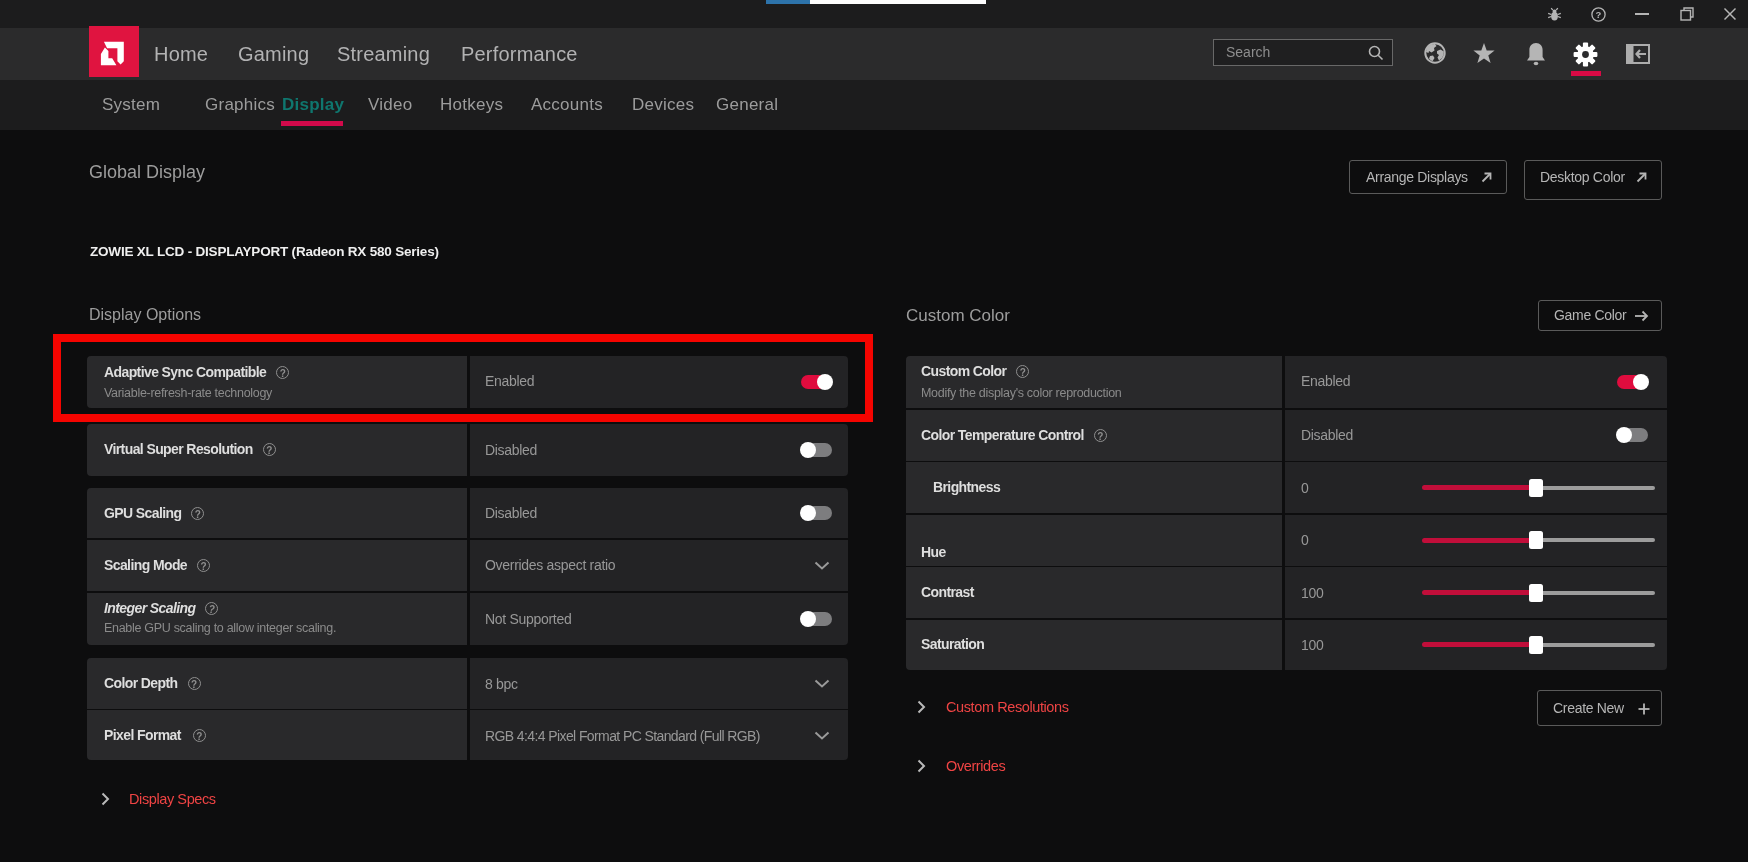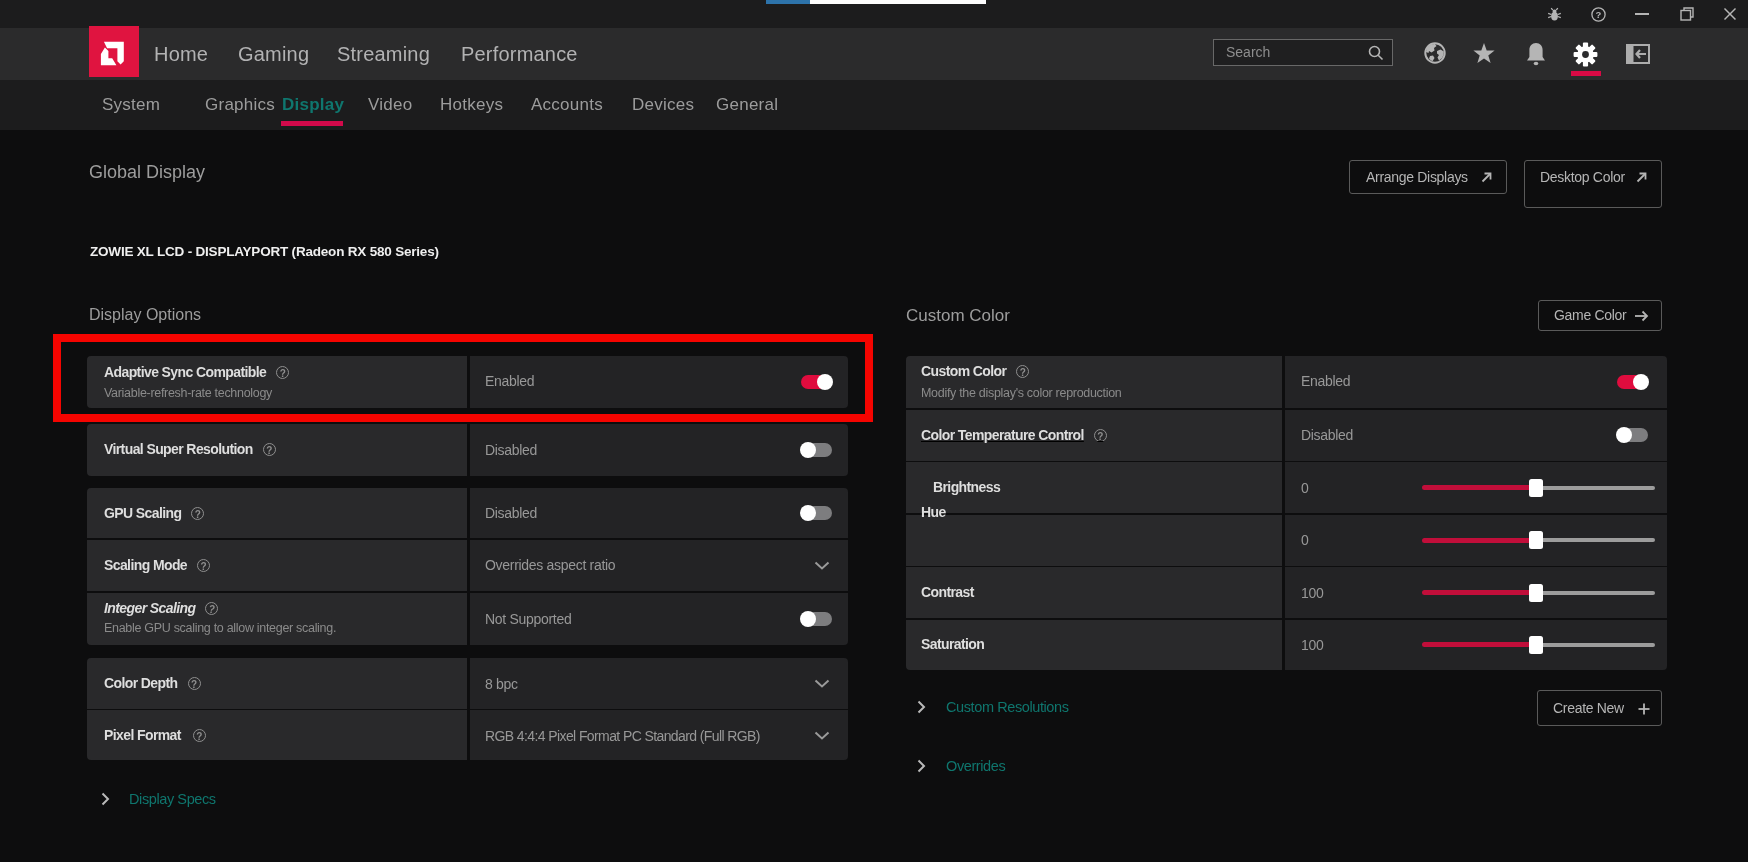--- a/index.html
+++ b/index.html
@@ -31,21 +31,21 @@
 
 .slider { position:absolute; width:233px; height:18px; }
 .slider .red { position:absolute; left:0; top:6.5px; width:113px; height:5px; background:#c10e3a; border-radius:2.5px; }
 .slider .gray { position:absolute; left:113px; top:7px; width:120px; height:4px; background:#9c9c9c; border-radius:2px; }
 .slider .thumb { position:absolute; left:107px; top:0; width:13.5px; height:18px; background:#fff; border-radius:2.5px; }
 .labrow { position:absolute; display:flex; align-items:center; gap:10px; height:17px; }
 .labrow .label { position:static; line-height:17px; }
 .qm2 { width:13px; height:13px; border:1.5px solid #8f8f8f; border-radius:50%; color:#8f8f8f; font-size:10px; font-weight:bold; text-align:center; line-height:13px; flex:0 0 auto; }
 .sublabel { line-height:15px; }
 .value { line-height:16px; }
-.link { color:#0f766e; font-size:14.5px; letter-spacing:-0.4px; line-height:16px; }
+.link { color:#ef4444; font-size:14.5px; letter-spacing:-0.4px; line-height:16px; }
 </style>
 </head>
 <body>
 <div id="titlebar"></div>
 
 <div class="abs" style="left:766px;top:0;width:220px;height:4px;background:#fdfdfd;z-index:5;"></div>
 <div class="abs" style="left:766px;top:0;width:44px;height:4px;background:#2d73aa;z-index:5;"></div>
 <div id="navbar"></div>
 <div id="subnav"></div>
 
@@ -142,21 +142,21 @@
 <div class="hd" style="left:89px;top:306px;font-size:16px;">Display Options</div>
 <div class="hd" style="left:906px;top:306px;font-size:17px;">Custom Color</div>
 
 <div class="btn" style="left:1349px;top:160px;width:158px;height:34px;">
   <span class="abs" style="left:16px;top:8px;">Arrange Displays</span>
   <svg class="abs" style="right:13px;top:10px;" width="13" height="13" viewBox="0 0 13 13">
       <line x1="2.5" y1="10.5" x2="10" y2="3" stroke="#b5b5b5" stroke-width="1.8"></line>
       <polyline points="4.5,2.5 10.5,2.5 10.5,8.5" fill="none" stroke="#b5b5b5" stroke-width="1.8"></polyline>
     </svg>
 </div>
-<div class="btn" style="left:1524px;top:160px;width:138px;height:48px;">
+<div class="btn" style="left:1524px;top:160px;width:138px;height:40px;">
   <span class="abs" style="left:15px;top:8px;">Desktop Color</span>
   <svg class="abs" style="right:13px;top:10px;" width="13" height="13" viewBox="0 0 13 13">
       <line x1="2.5" y1="10.5" x2="10" y2="3" stroke="#b5b5b5" stroke-width="1.8"></line>
       <polyline points="4.5,2.5 10.5,2.5 10.5,8.5" fill="none" stroke="#b5b5b5" stroke-width="1.8"></polyline>
     </svg>
 </div>
 <div class="btn" style="left:1538px;top:300px;width:124px;height:31px;">
   <span class="abs" style="left:15px;top:6px;">Game Color</span>
   <svg class="abs" style="right:11px;top:8px;" width="16" height="14" viewBox="0 0 16 14">
       <line x1="1" y1="7" x2="13" y2="7" stroke="#b5b5b5" stroke-width="1.8"></line>
@@ -255,21 +255,21 @@
   </div>
 <div class="sublabel" style="left:921px;top:385.5px;">Modify the display's color reproduction</div>
 <div class="value" style="left:1301px;top:373px;">Enabled</div>
 <div class="tog on" style="left:1617px;top:375px;">
     <div class="pill"></div>
     <div class="knob"></div>
   </div>
 
 <div class="lcell" style="left:906px;top:409.5px;width:376px;height:51px;"></div>
 <div class="rcell" style="left:1285px;top:409.5px;width:382px;height:51px;"></div>
-<div class="labrow" style="left:921px;top:426.5px;text-decoration:underline;">
+<div class="labrow" style="left:921px;top:426.5px;">
     <span class="label">Color Temperature Control</span>
     <span class="qm2">?</span>
   </div>
 <div class="value" style="left:1301px;top:427px;">Disabled</div>
 <div class="tog off" style="left:1617px;top:428px;">
     <div class="pill"></div>
     <div class="knob"></div>
   </div>
 
 <div class="lcell" style="left:906px;top:462px;width:376px;height:51px;"></div>
@@ -279,21 +279,21 @@
   </div>
 <div class="value" style="left:1301px;top:479.5px;">0</div>
 <div class="slider" style="left:1422px;top:478.5px;">
     <div class="red"></div>
     <div class="gray"></div>
     <div class="thumb"></div>
   </div>
 
 <div class="lcell" style="left:906px;top:514.5px;width:376px;height:51px;"></div>
 <div class="rcell" style="left:1285px;top:514.5px;width:382px;height:51px;"></div>
-<div class="labrow" style="left:921px;top:504px;">
+<div class="labrow" style="left:921px;top:544px;">
     <span class="label">Hue</span>
   </div>
 <div class="value" style="left:1301px;top:532px;">0</div>
 <div class="slider" style="left:1422px;top:531px;">
     <div class="red"></div>
     <div class="gray"></div>
     <div class="thumb"></div>
   </div>
 
 <div class="lcell" style="left:906px;top:567px;width:376px;height:51px;"></div>

